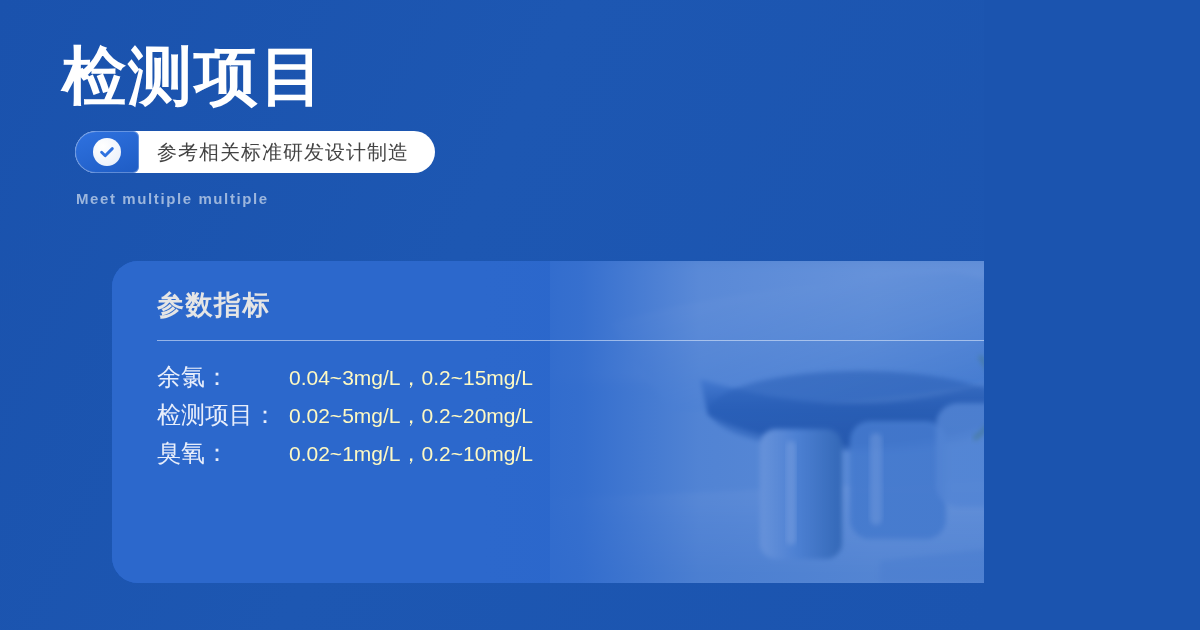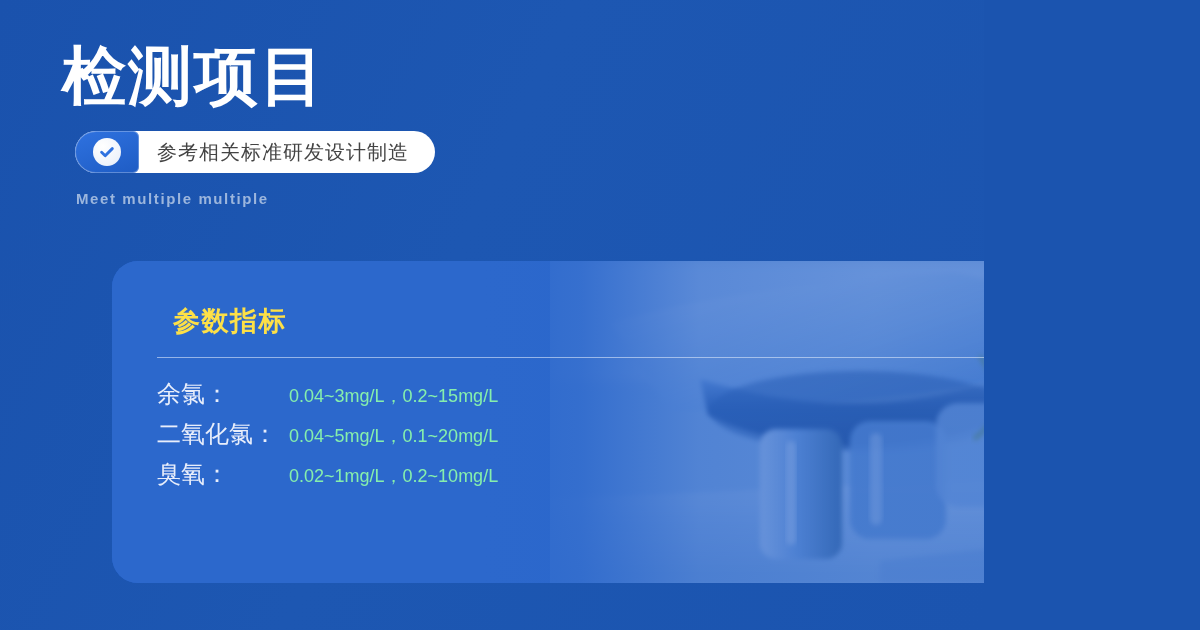--- a/index.html
+++ b/index.html
@@ -142,23 +142,23 @@
     position: absolute;
     left: 45px;
     top: 24px;
     right: 0;
     bottom: 0;
   }
 
   .card-title {
     font-size: 27px;
     font-weight: bold;
-    color: #fde047;
+    color: #e5e5e5;
     letter-spacing: 1.5px;
-    margin: 16px;
+    margin: 0;
     line-height: 40px;
   }
 
   .card-divider {
     width: 885px;
     height: 1px;
     margin-top: 15px;
     background: rgba(214,228,248,0.62);
   }
 
@@ -171,22 +171,22 @@
     vertical-align: baseline;
   }
   .spec-label {
     font-size: 24px;
     color: #e8eefb;
     line-height: 37px;
     white-space: nowrap;
     padding-right: 6px !important;
   }
   .spec-value {
-    font-size: 18px;
-    color: #86efac;
+    font-size: 21px;
+    color: #fef9c3;
     line-height: 37px;
     white-space: nowrap;
     padding-left: 6px !important;
   }
 </style>
 </head>
 <body>
 
 <div class="banner">
 
@@ -270,22 +270,22 @@
 
       <div class="card-divider"></div>
 
       <table class="spec-table">
         <tbody>
           <tr class="spec-row">
             <td class="spec-label">余氯：</td>
             <td class="spec-value">0.04~3mg/L，0.2~15mg/L</td>
           </tr>
           <tr class="spec-row">
-            <td class="spec-label">二氧化氯：</td>
-            <td class="spec-value">0.04~5mg/L，0.1~20mg/L</td>
+            <td class="spec-label">检测项目：</td>
+            <td class="spec-value">0.02~5mg/L，0.2~20mg/L</td>
           </tr>
           <tr class="spec-row">
             <td class="spec-label">臭氧：</td>
             <td class="spec-value">0.02~1mg/L，0.2~10mg/L</td>
           </tr>
         </tbody>
       </table>
     </div>
   </div>
 

